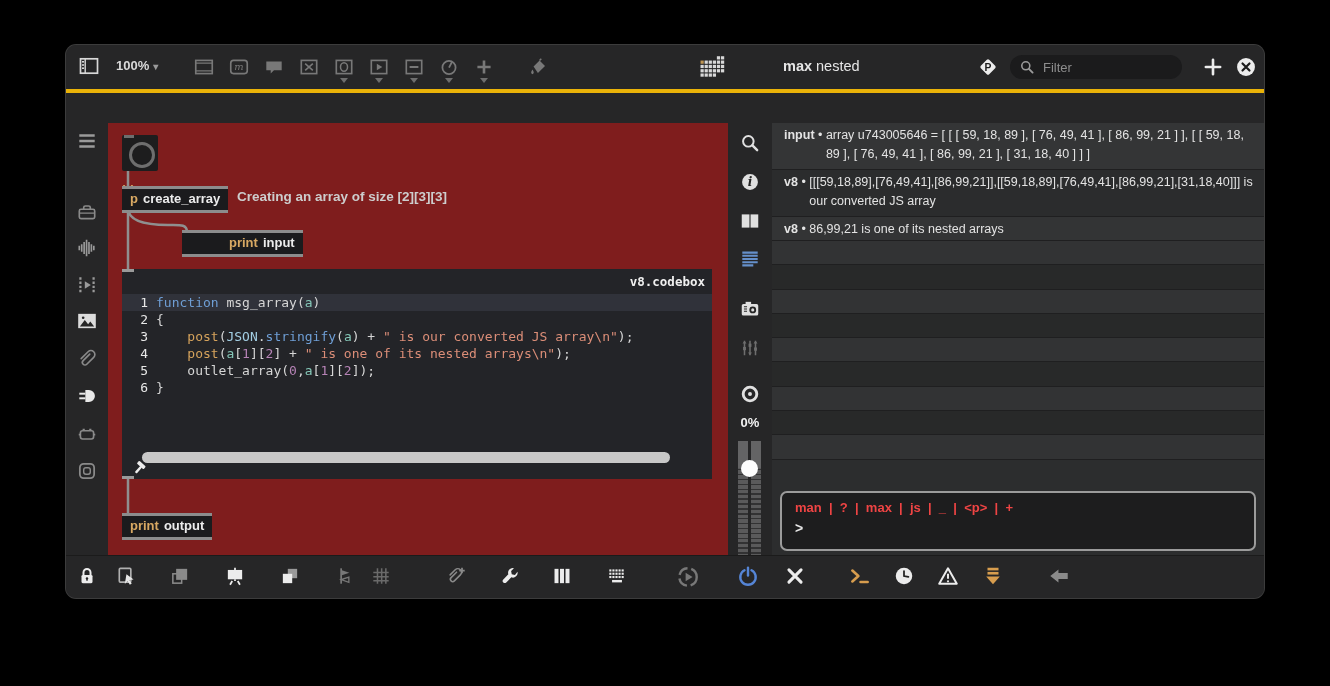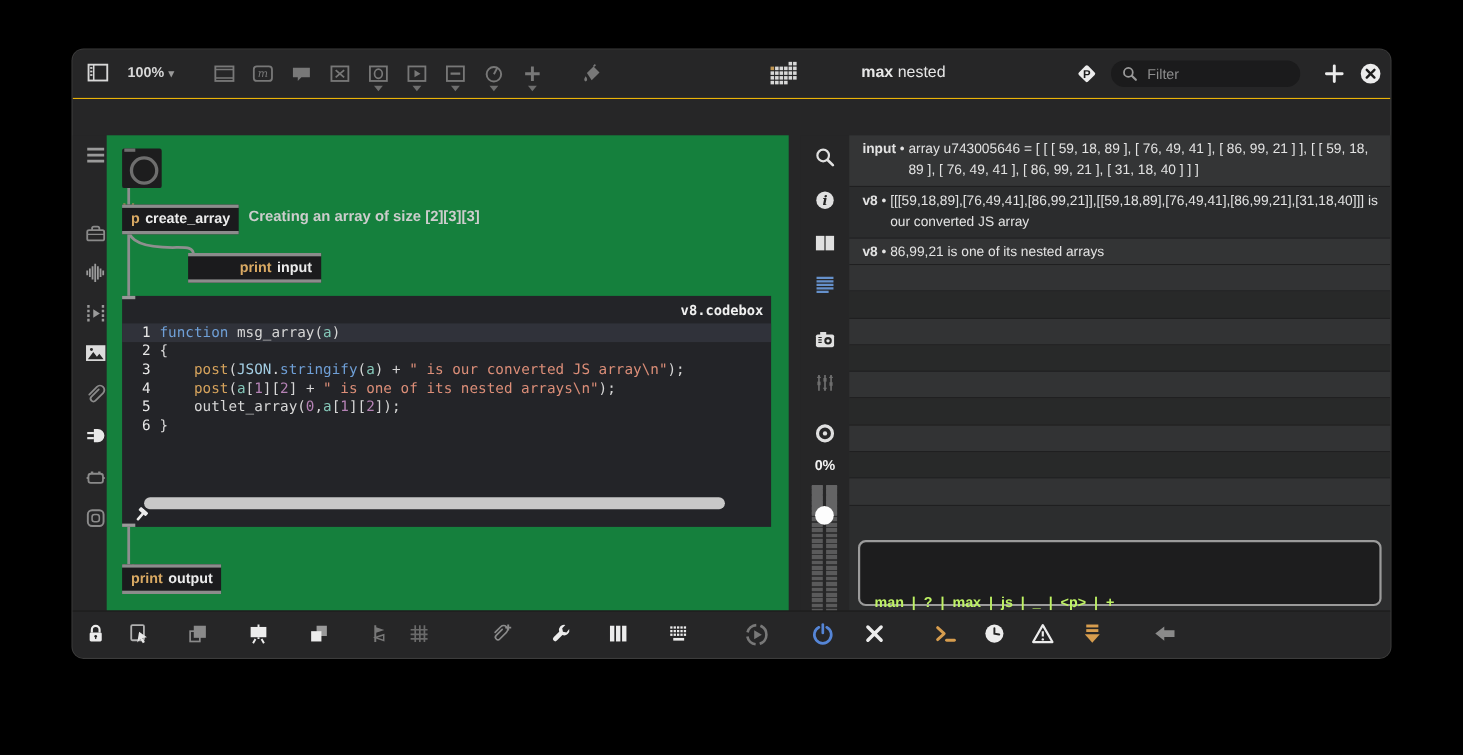--- a/index.html
+++ b/index.html
@@ -6,38 +6,38 @@
   .stage{position:relative;width:1330px;height:686px;background:#000;overflow:hidden;
          font-family:"Liberation Sans",sans-serif;-webkit-font-smoothing:antialiased;}
   .window{position:absolute;left:66px;top:45px;width:1198px;height:553px;background:#262627;
           border-radius:10px;overflow:hidden;box-shadow:0 0 0 1px #3c3c3c,0 22px 60px rgba(0,0,0,.65);}
   
   .titlebar{position:relative;height:33px;background:#2b2b2c;}
   .tl{position:absolute;top:10px;width:13px;height:13px;border-radius:50%;}
   .tl.red{left:11px;background:#ec6a5e;} .tl.yel{left:35px;background:#f5bf4f;} .tl.grn{left:59px;background:#61c554;}
   .wtitle{position:absolute;left:0;right:0;top:8px;text-align:center;color:#c9c9c9;font-weight:bold;font-size:13.5px;}
   
-  .toolbar{position:relative;height:44px;background:#262627;border-bottom:1px solid #eab308;}
+  .toolbar{position:relative;height:44px;background:#262627;border-bottom:4px solid #eab308;}
   .ic{display:inline-block;line-height:0;}
   .ic svg{display:block;}
   .abs{position:absolute;}
   .zoomctl{position:absolute;left:50px;top:13px;color:#d8d8d8;font-weight:bold;font-size:13px;}
   .zoomctl .car{color:#9a9a9a;font-size:10px;margin-left:4px;}
   .tcaret{position:absolute;top:33px;width:0;height:0;border-left:4px solid transparent;border-right:4px solid transparent;border-top:5px solid #6e6e6e;}
   
   .mc-title{position:absolute;left:717px;top:13px;font-size:14.5px;color:#e6e6e6;}
   .mc-title b{font-weight:bold;}
   .filterpill{position:absolute;left:944px;top:10px;width:172px;height:24px;background:#1b1b1c;border-radius:12px;
               display:flex;align-items:center;padding:0 9px;box-sizing:border-box;}
   .filterpill input{background:transparent;border:none;outline:none;color:#dcdcdc;font-size:13px;width:120px;margin-left:6px;font-family:"Liberation Sans",sans-serif;}
   .filterpill input::placeholder{color:#8d8d8d;}
   
   .content{position:absolute;top:78px;left:0;right:0;bottom:42px;}
   .left-strip{position:absolute;left:0;top:0;width:42px;bottom:0;background:#262627;}
-  .canvas{position:absolute;left:31px;top:0;width:620px;bottom:0;background:#15803d;}
+  .canvas{position:absolute;left:42px;top:0;width:620px;bottom:0;background:#7f1d1d;}
   .right-strip{position:absolute;left:662px;top:0;width:44px;bottom:0;background:#262627;}
   .console{position:absolute;left:706px;top:0;right:0;bottom:0;background:#2c2d2e;}
   
   .cords{position:absolute;left:0;top:0;}
   .bang{position:absolute;left:14px;top:12px;width:36px;height:36px;background:#1d1d1e;border-radius:2px;}
   .bang::before{content:"";position:absolute;left:2px;top:0;width:10px;height:3px;background:#6e6e6e;}
   .bang::after{content:"";position:absolute;left:7px;top:7px;width:20px;height:20px;border:3px solid #6e6e6e;border-radius:50%;}
   .maxobj{position:absolute;background:#1b1b1d;border-top:3px solid #8c8c8c;border-bottom:3px solid #8c8c8c;
           padding:2px 8px 3px;font-size:13px;font-weight:bold;color:#ececec;white-space:nowrap;line-height:16px;}
   .oname{color:#d9a963;} .oargs{color:#ececec;margin-left:5px;}
@@ -66,21 +66,21 @@
   .gknob{position:absolute;left:3px;top:19px;width:17px;height:17px;border-radius:50%;background:#fdfdfd;}
   
   .crows{position:absolute;left:0;right:0;top:0;bottom:70px;overflow:hidden;}
   .crow{display:flex;align-items:flex-start;padding:3px 10px 0 12px;box-sizing:border-box;
         font-size:12.5px;line-height:19px;color:#e3e3e3;border-bottom:1px solid #1f1f20;}
   .crow .pre{font-weight:bold;white-space:pre;}
   .crow .pre i{font-style:normal;font-weight:normal;}
   .crow .body{flex:1;word-break:break-word;}
   .cmdbox{position:absolute;left:8px;right:8px;bottom:5px;height:60px;border:2px solid #9b9b9b;border-radius:7px;
           background:#1d1d1e;padding:7px 13px;box-sizing:border-box;color:#e3e3e3;}
-  .hints{font-size:13px;font-weight:bold;white-space:pre;color:#bef264;margin-top:40px;}
+  .hints{font-size:13px;font-weight:bold;white-space:pre;color:#ef4444;}
   .promptline{margin-top:5px;font-size:14px;font-weight:bold;color:#e8e8e8;}
   
   .bottombar{position:absolute;left:0;right:0;bottom:0;height:42px;background:#262627;border-top:1px solid #1b1b1b;}
 </style>
 </head>
 <body>
 
 <div class="stage">
   <div class="window">
 

